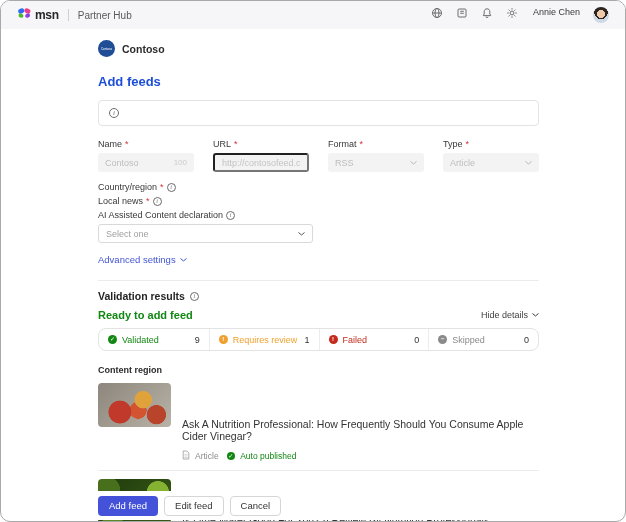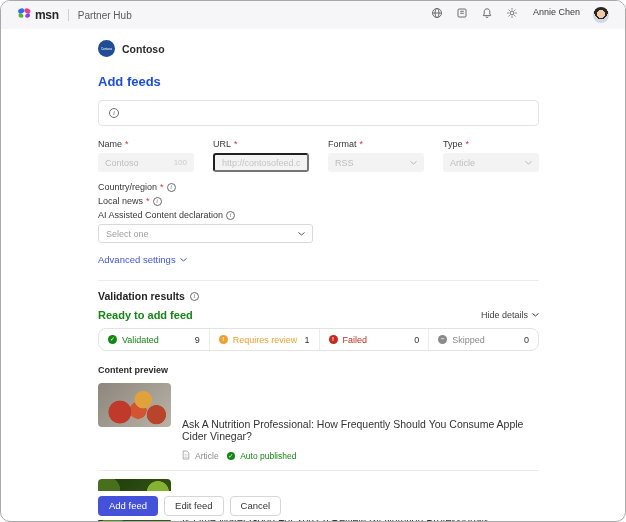--- a/index.html
+++ b/index.html
@@ -309,21 +309,21 @@
         <span class="stat-count">0</span>
       </div>
       <div class="stat-cell">
         <span class="badge b-gray">−</span>
         <span class="stat-label t-gray">Skipped</span>
         <span class="stat-count">0</span>
       </div>
     </div>
 
     
-    <div class="cp-title">Content preview</div>
+    <div class="cp-title">Content region</div>
 
     <div class="article">
       <div class="thumb thumb-0"></div>
       <div class="art-body">
         <div class="art-title">Ask A Nutrition Professional: How Frequently Should You Consume Apple Cider Vinegar?</div>
         <div class="art-meta">
           <span>
             <svg width="8" height="10" viewBox="0 0 10 12">
                 <path d="M1.5 1 h4.5 l2.5 2.5 v7.5 h-7 z" fill="none" stroke="#9a9a9a"></path>
                 <path d="M3 5.2 h4 M3 7.2 h4 M3 9.2 h4" stroke="#b5b5b5" stroke-width="0.7"></path>

